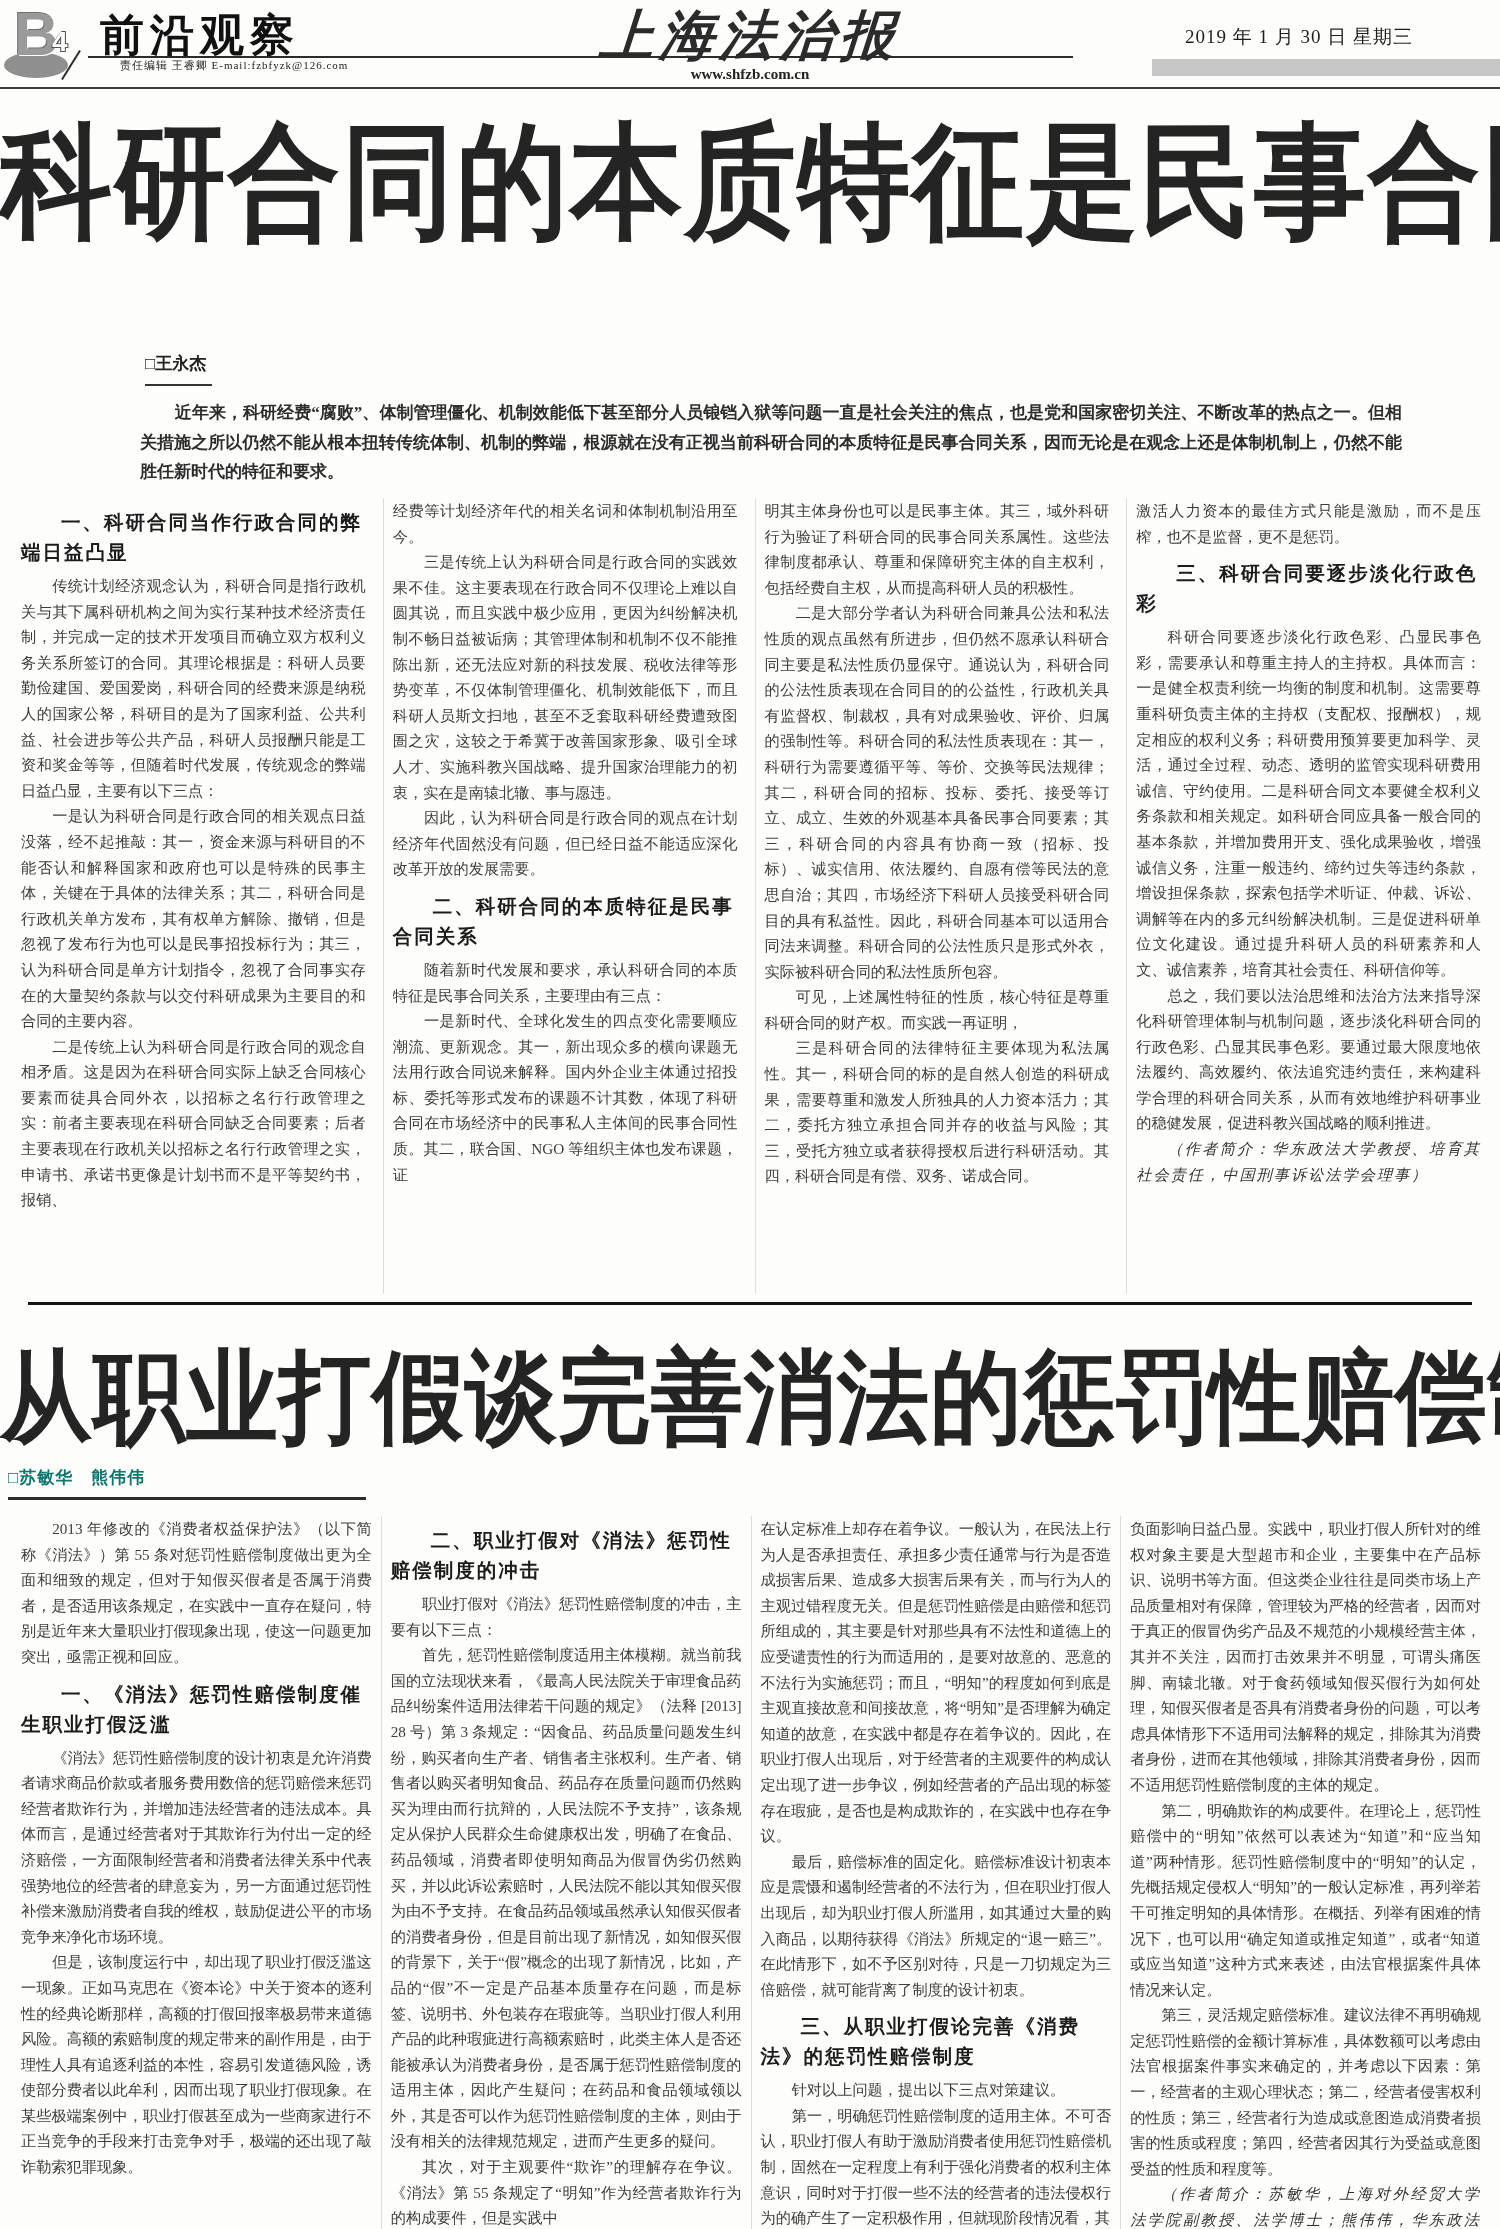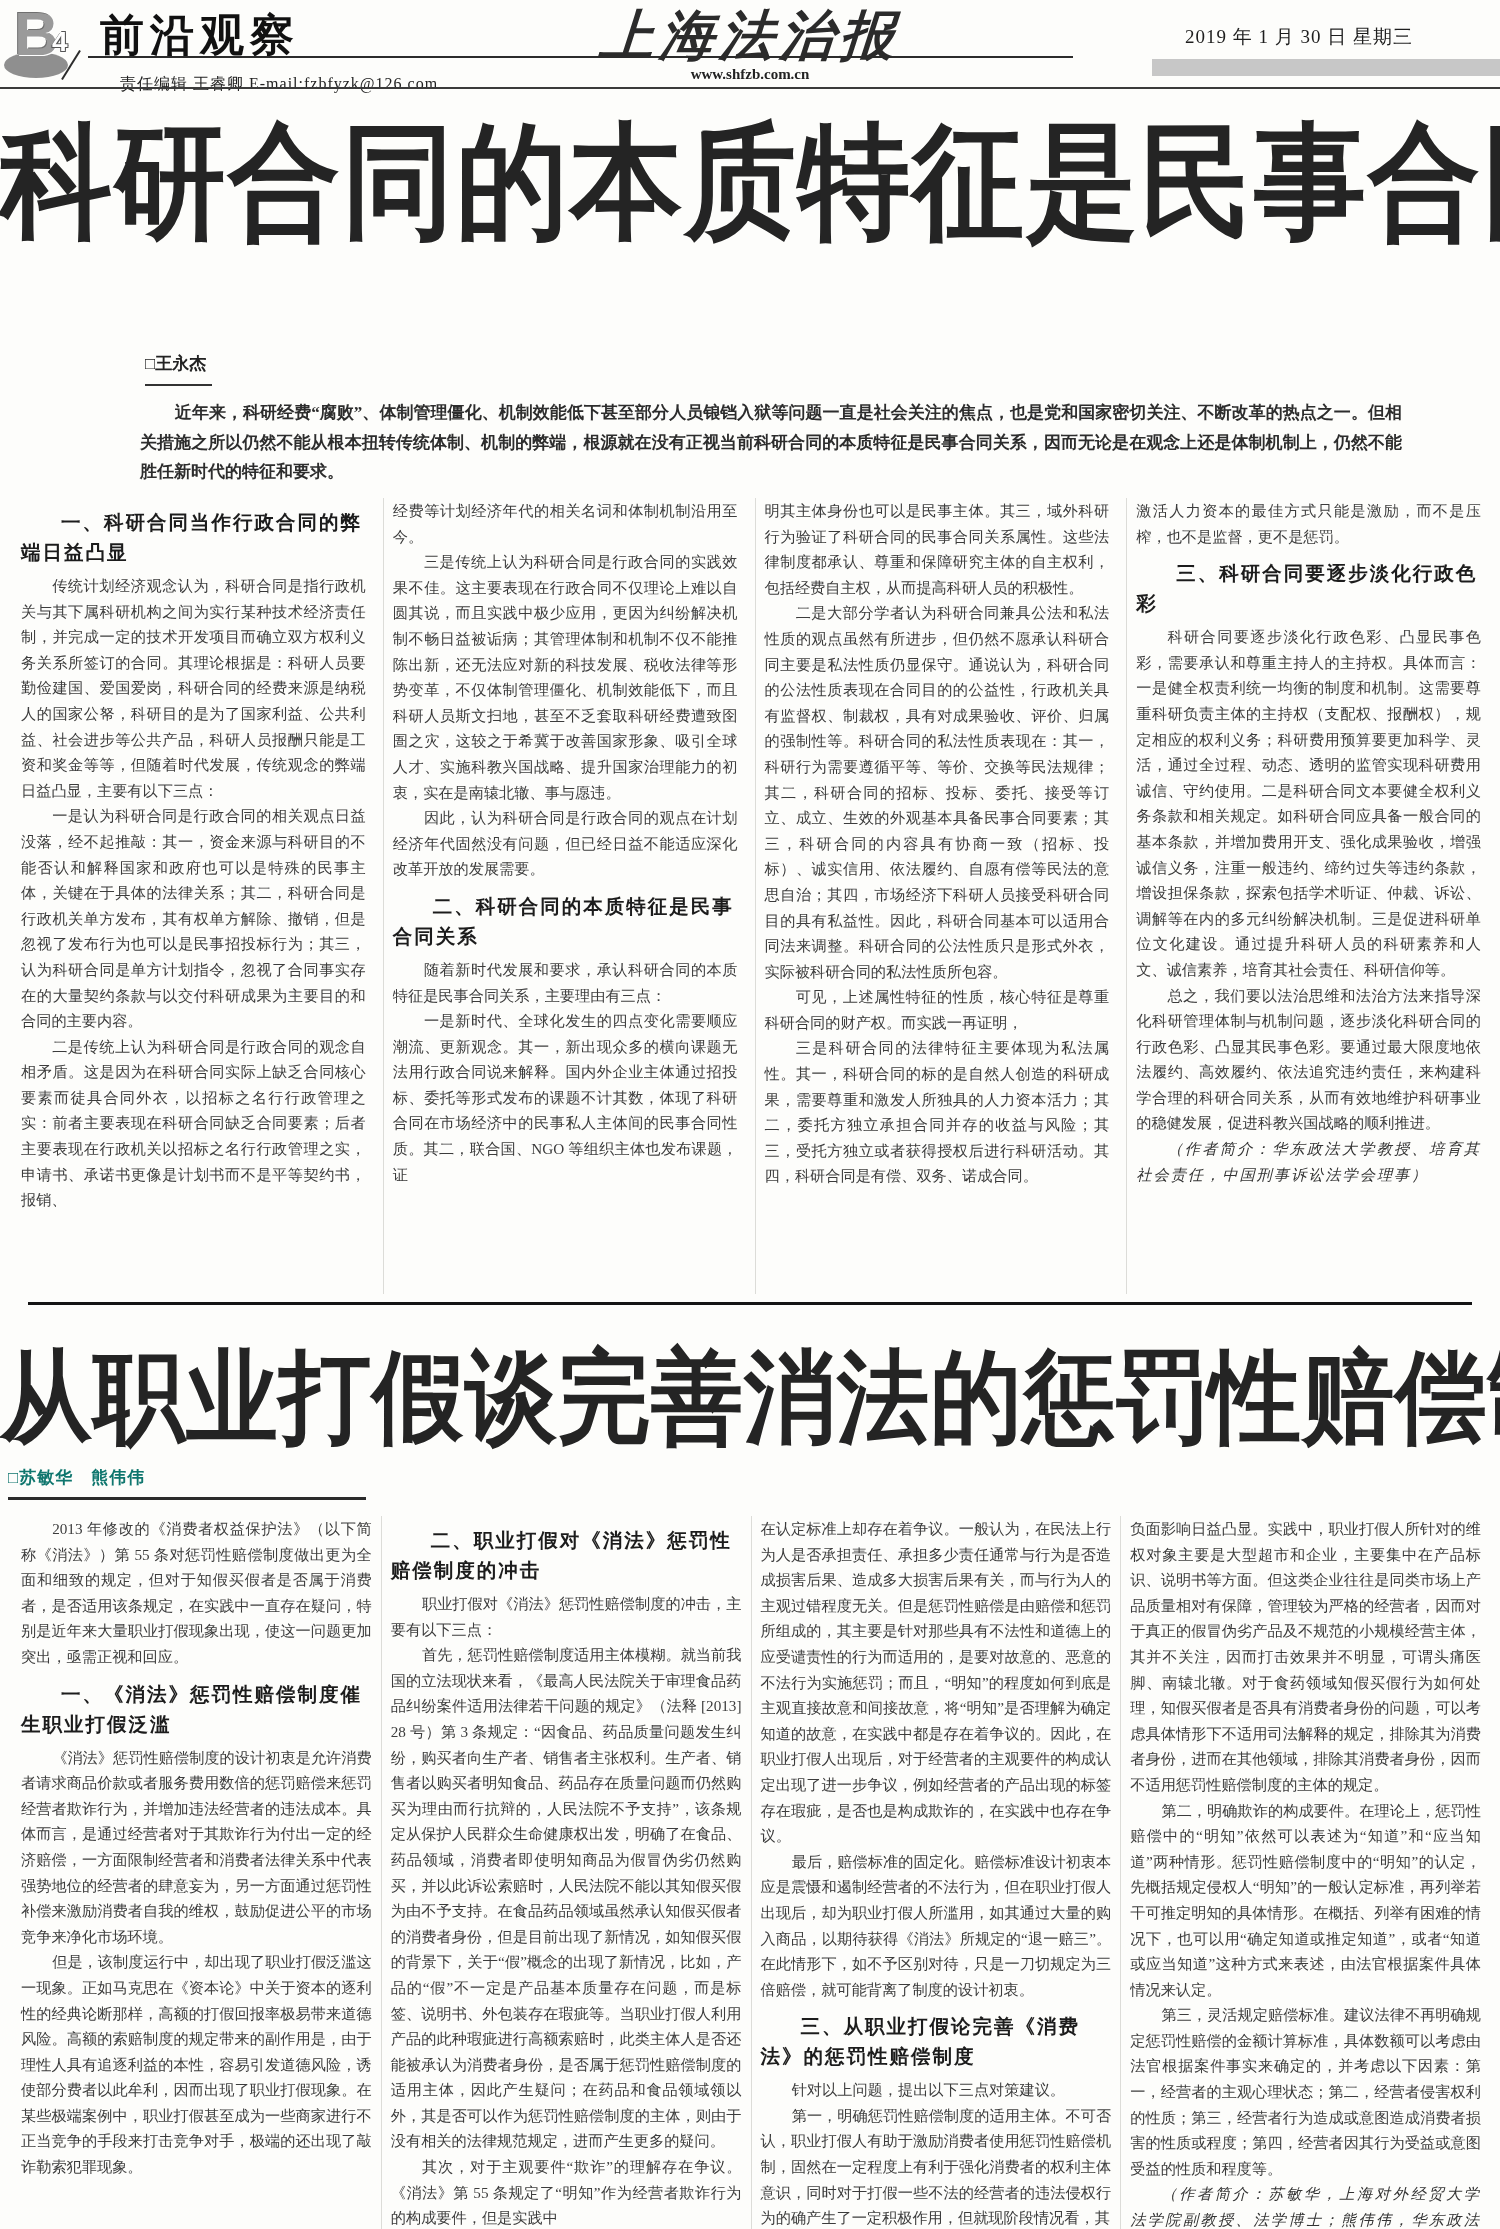--- a/index.html
+++ b/index.html
@@ -11,21 +11,21 @@
   
   .header{position:absolute;top:0;left:0;width:1500px;height:90px;}
   .hdr-bottom-rule{position:absolute;top:87px;left:0;width:1500px;height:2px;background:#3a3a3a;}
   .hdr-mid-rule{position:absolute;top:56px;left:88px;width:985px;height:2px;background:#2c2c2c;}
   .hdr-slash{position:absolute;top:48px;left:70px;width:2px;height:34px;background:#2c2c2c;transform:rotate(32deg);}
   .badge{position:absolute;top:4px;left:8px;width:80px;height:78px;}
   .badge-ellipse{position:absolute;left:-4px;top:48px;width:64px;height:26px;background:#8f8f8f;border-radius:50%;}
   .badge-b{position:absolute;left:6px;top:-6px;font-family:"Liberation Sans",sans-serif;font-weight:900;font-size:62px;color:#9a9a9a;text-shadow:1px 1px 0 #fff,-1px -1px 0 #6f6f6f;}
   .badge-4{position:absolute;left:44px;top:22px;font-family:"Liberation Sans",sans-serif;font-weight:900;font-size:28px;color:#ffffff;text-shadow:1px 1px 0 #555,-1px 1px 0 #555,1px -1px 0 #555;}
   .section-name{position:absolute;top:6px;left:100px;font-family:"Liberation Sans",sans-serif;font-weight:900;font-size:44px;letter-spacing:6px;color:#111;}
-  .editor-line{position:absolute;top:74px;left:120px;font-size:16px;color:#222;letter-spacing:1px;}
+  .editor-line{position:absolute;top:58px;left:120px;font-size:11px;color:#222;letter-spacing:1px;}
   .masthead{position:absolute;top:0px;left:540px;width:420px;text-align:center;font-weight:900;font-style:italic;font-size:54px;letter-spacing:6px;color:#2b2b2b;transform:skewX(-4deg);}
   .website{position:absolute;top:66px;left:540px;width:420px;text-align:center;font-weight:700;font-size:15px;color:#222;}
   .date{position:absolute;top:24px;left:1185px;width:300px;font-size:19px;color:#1e1e1e;letter-spacing:1px;}
   .halftone{position:absolute;top:59px;left:1152px;width:348px;height:17px;background:#c7c7c7;}
   
   .headline{position:absolute;left:0;width:1500px;text-align:center;font-family:"Liberation Sans","DejaVu Sans",sans-serif;font-weight:900;color:#242424;white-space:nowrap;}
   .headline.a1{top:98px;font-size:112px;letter-spacing:2px;transform:scaleY(1.12);transform-origin:top;}
   .headline.a2{top:1330px;font-size:92px;letter-spacing:1px;transform:scaleY(1.10);transform-origin:top;}
   
   .byline1{position:absolute;top:352px;left:145px;font-size:17px;font-weight:600;color:#222;border-bottom:2px solid #333;padding:0 6px 9px 0;}

